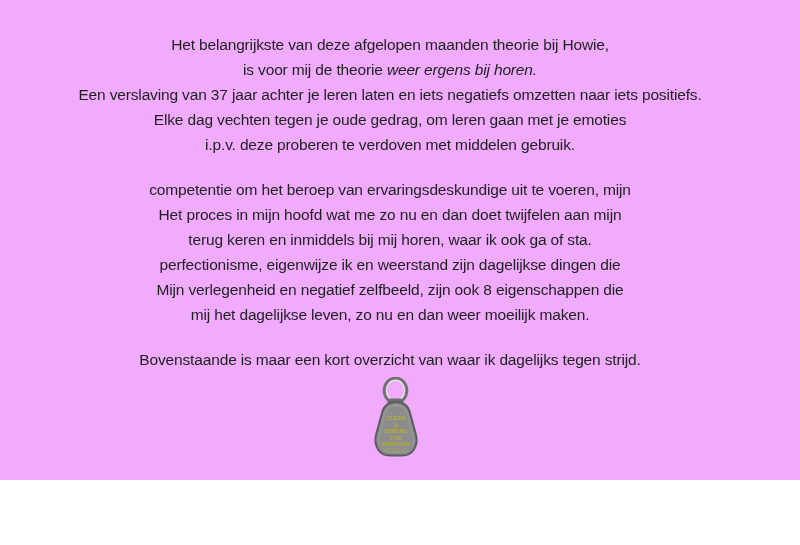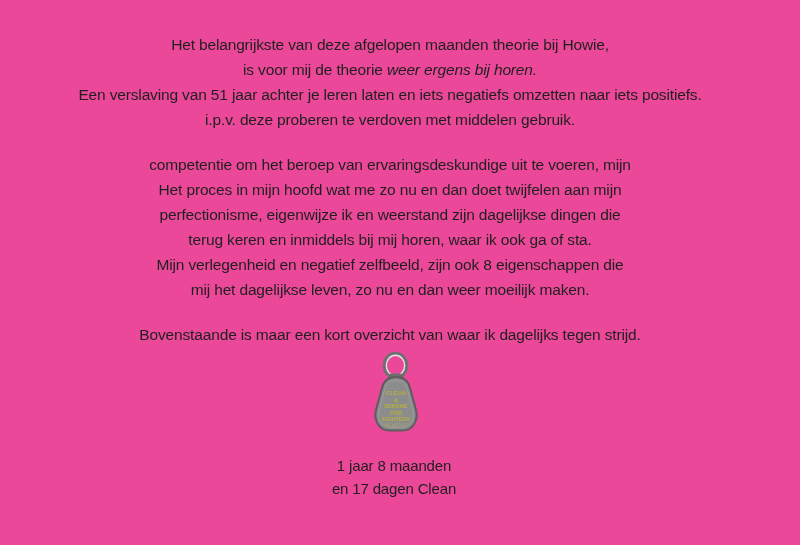--- a/index.html
+++ b/index.html
@@ -1,21 +1,21 @@
 <!DOCTYPE html>
 <html><head>
 <meta charset="utf-8">
 <style>
   * { margin: 0; padding: 0; box-sizing: border-box; }
   html, body { background: #ffffff; }
   .page {
     position: relative;
     width: 800px;
-    height: 545px;
-    background: #ec4899;
+    height: 480px;
+    background: #f0abfc;
     overflow: hidden;
     font-family: "Liberation Sans", "DejaVu Sans", sans-serif;
   }
   .text-col {
     position: absolute;
     left: 0;
     top: 0;
     width: 780px;
     text-align: center;
     color: #1f1f1f;
@@ -43,29 +43,30 @@
 </style>
 </head>
 <body>
 
 <div class="page">
   <div class="text-col">
 
     <div class="para first">
       <div class="line">Het belangrijkste van deze afgelopen maanden theorie bij Howie,</div>
       <div class="line"><span>is voor mij de theorie </span><em>weer ergens bij horen.</em></div>
-      <div class="line">Een verslaving van 51 jaar achter je leren laten en iets negatiefs omzetten naar iets positiefs.</div>
+      <div class="line">Een verslaving van 37 jaar achter je leren laten en iets negatiefs omzetten naar iets positiefs.</div>
+      <div class="line">Elke dag vechten tegen je oude gedrag, om leren gaan met je emoties</div>
       <div class="line">i.p.v. deze proberen te verdoven met middelen gebruik.</div>
     </div>
 
     <div class="para">
       <div class="line">competentie om het beroep van ervaringsdeskundige uit te voeren, mijn</div>
       <div class="line">Het proces in mijn hoofd wat me zo nu en dan doet twijfelen aan mijn</div>
+      <div class="line">terug keren en inmiddels bij mij horen, waar ik ook ga of sta.</div>
       <div class="line">perfectionisme, eigenwijze ik en weerstand zijn dagelijkse dingen die</div>
-      <div class="line">terug keren en inmiddels bij mij horen, waar ik ook ga of sta.</div>
       <div class="line">Mijn verlegenheid en negatief zelfbeeld, zijn ook 8 eigenschappen die</div>
       <div class="line">mij het dagelijkse leven, zo nu en dan weer moeilijk maken.</div>
     </div>
 
     <div class="para">
       <div class="line">Bovenstaande is maar een kort overzicht van waar ik dagelijks tegen strijd.</div>
     </div>
 
     <figure class="keytag-wrap">
       <svg width="58" height="82" viewBox="0 0 58 82">

